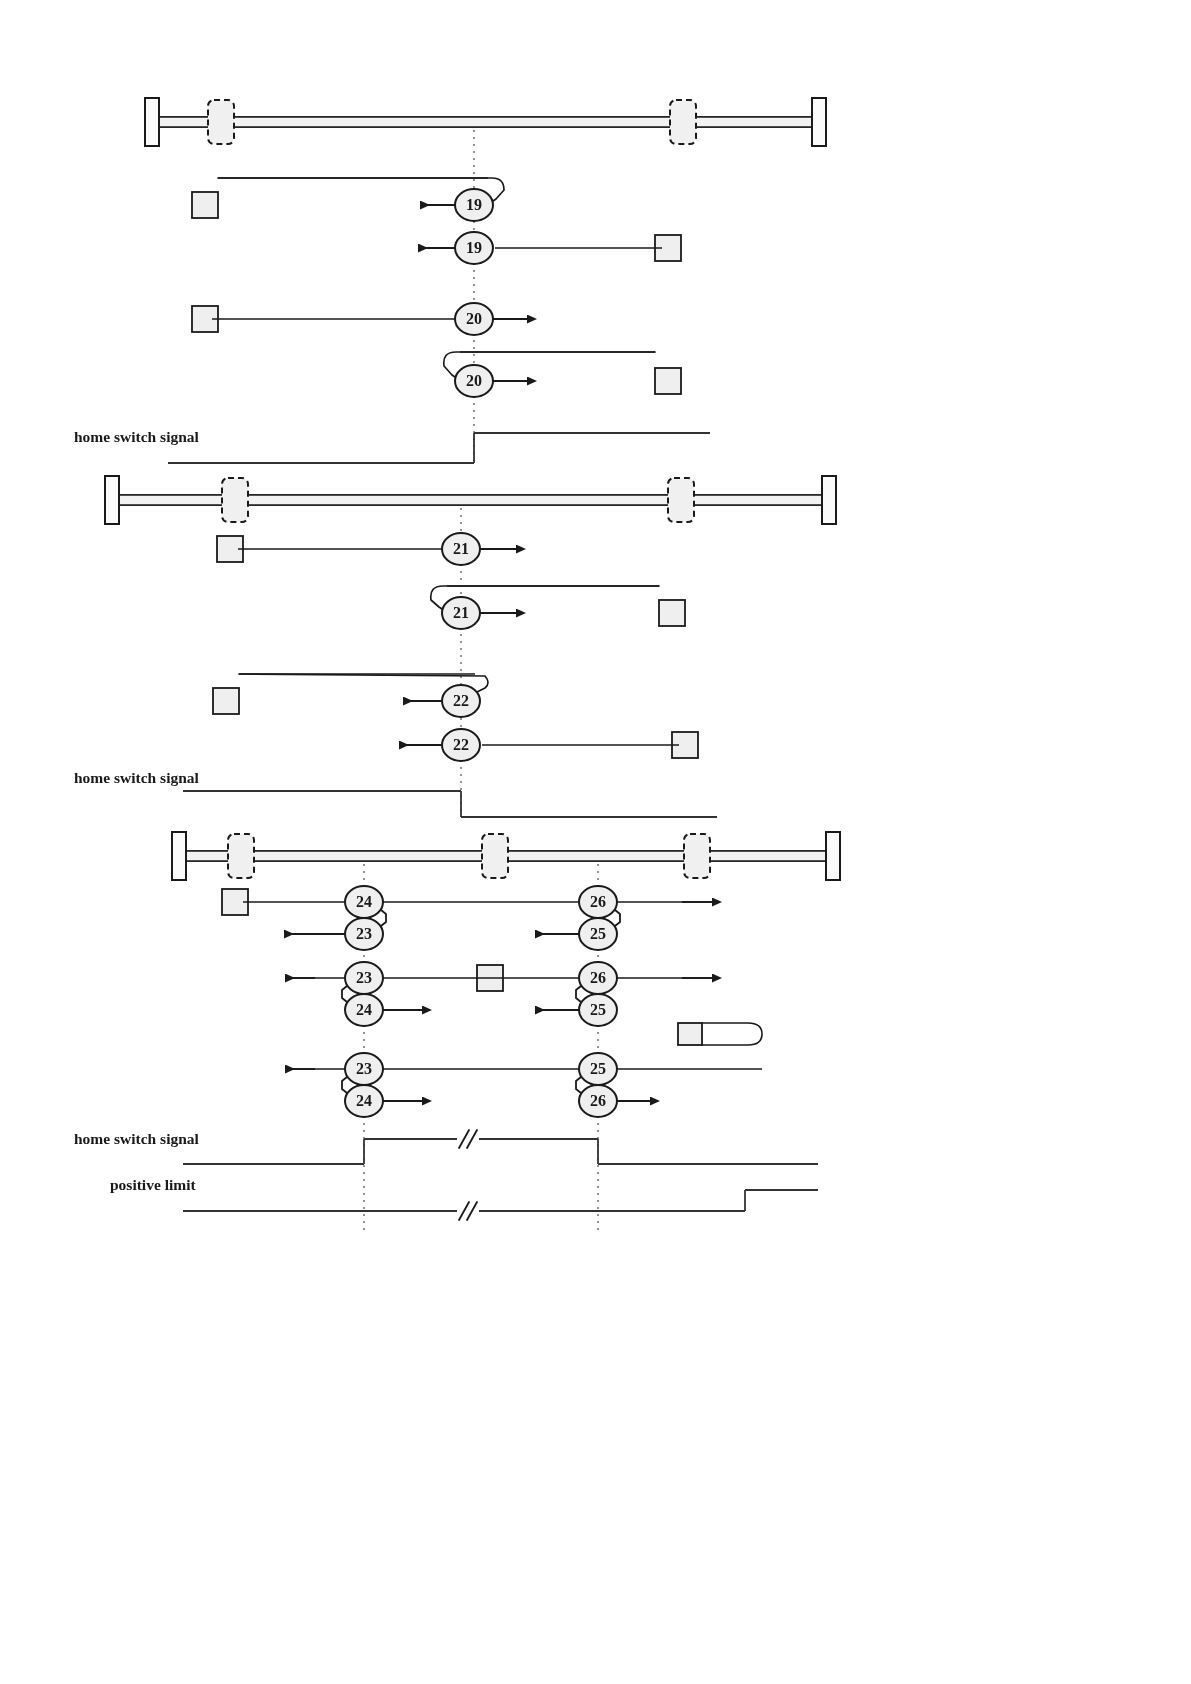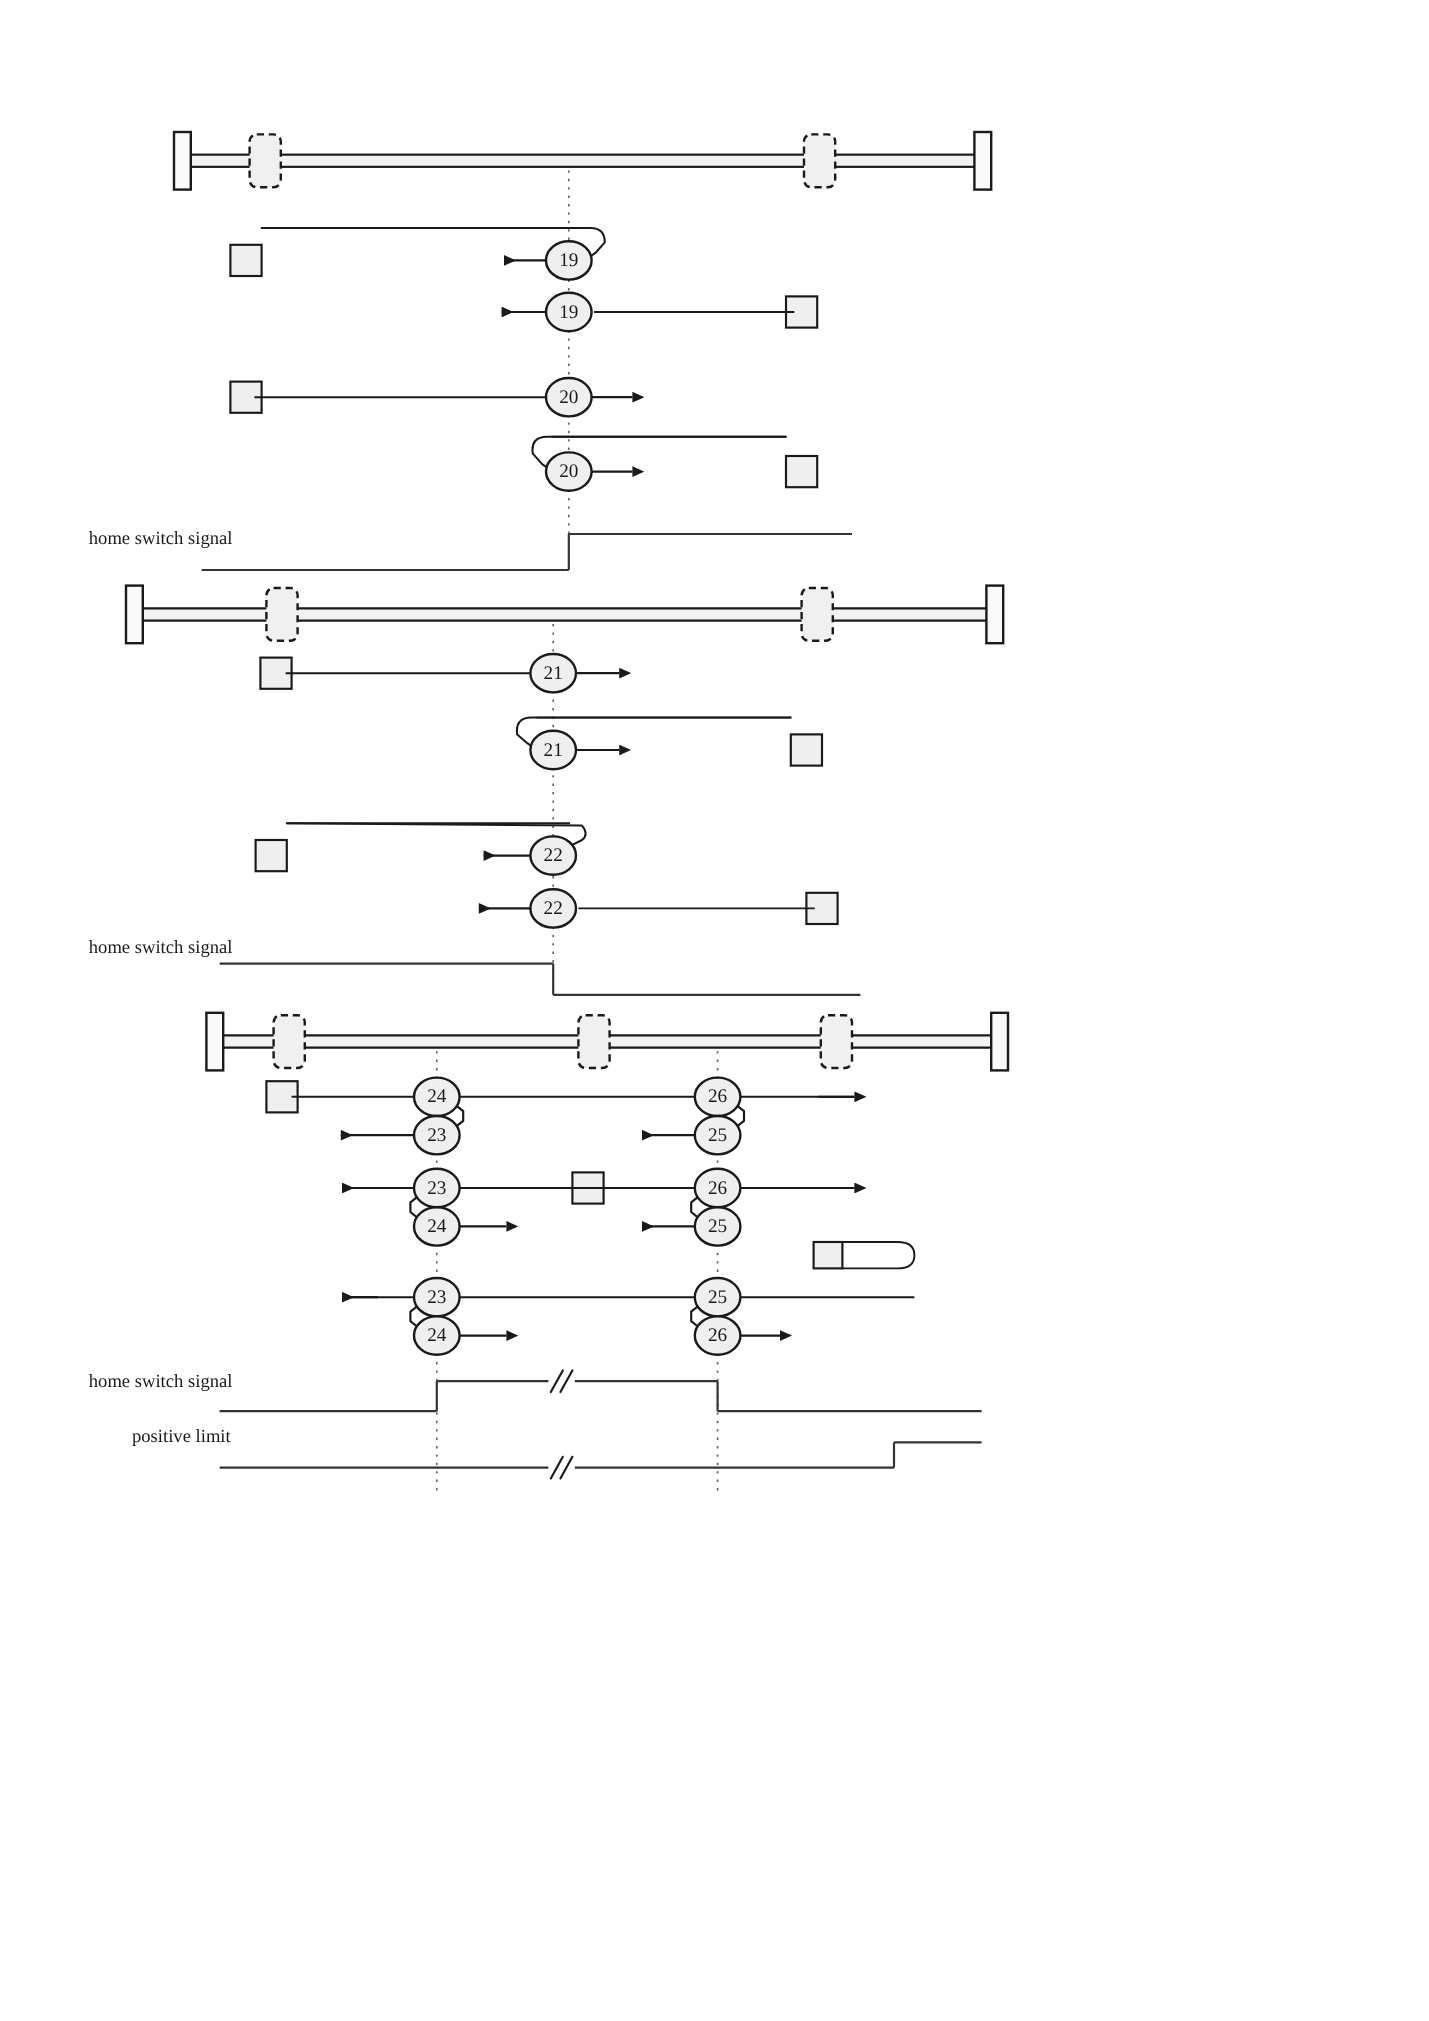--- a/index.html
+++ b/index.html
@@ -1,18 +1,18 @@
 <!DOCTYPE html>
 <html><head>
 <meta charset="utf-8">
 <style>
   html,body{margin:0;padding:0;background:#ffffff;}
   body{width:1191px;height:1684px;position:relative;
        font-family:"Liberation Serif", serif;color:#111;}
-  #canvas{position:absolute;left:0;top:12px;width:1191px;height:1282px;}
+  #canvas{position:absolute;left:0;top:0;width:1191px;height:1282px;font-weight:bold;}
   svg{display:block;}
   text{font-family:"Liberation Serif",serif;}
 </style>
 </head>
 <body>
 
 <div id="canvas">
   <svg id="svgroot" width="1191" height="1684" viewBox="0 0 1191 1684" xmlns="http://www.w3.org/2000/svg">
     <defs>
       <marker id="arrL" markerWidth="11" markerHeight="9" refX="10" refY="4.5" orient="auto" markerUnits="userSpaceOnUse">

